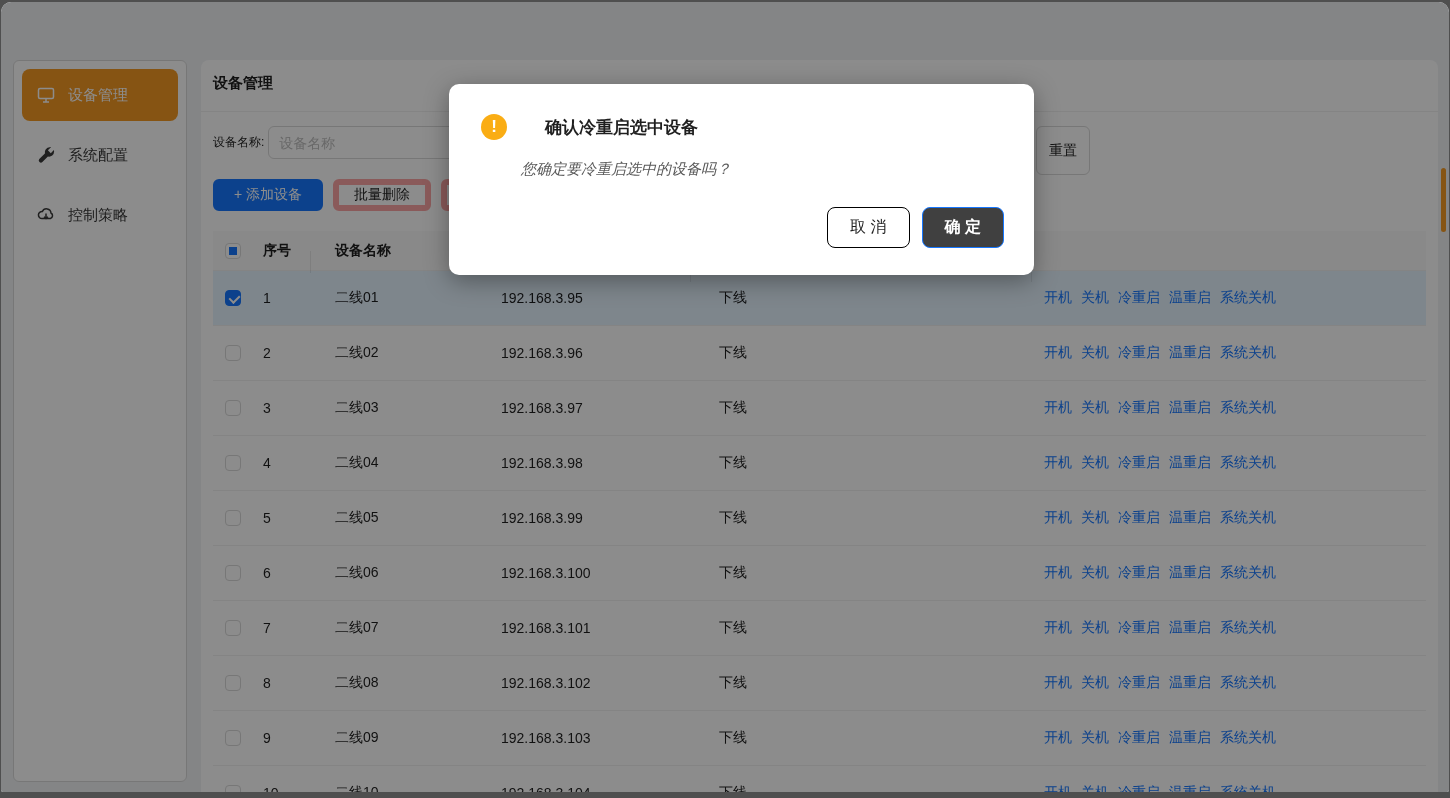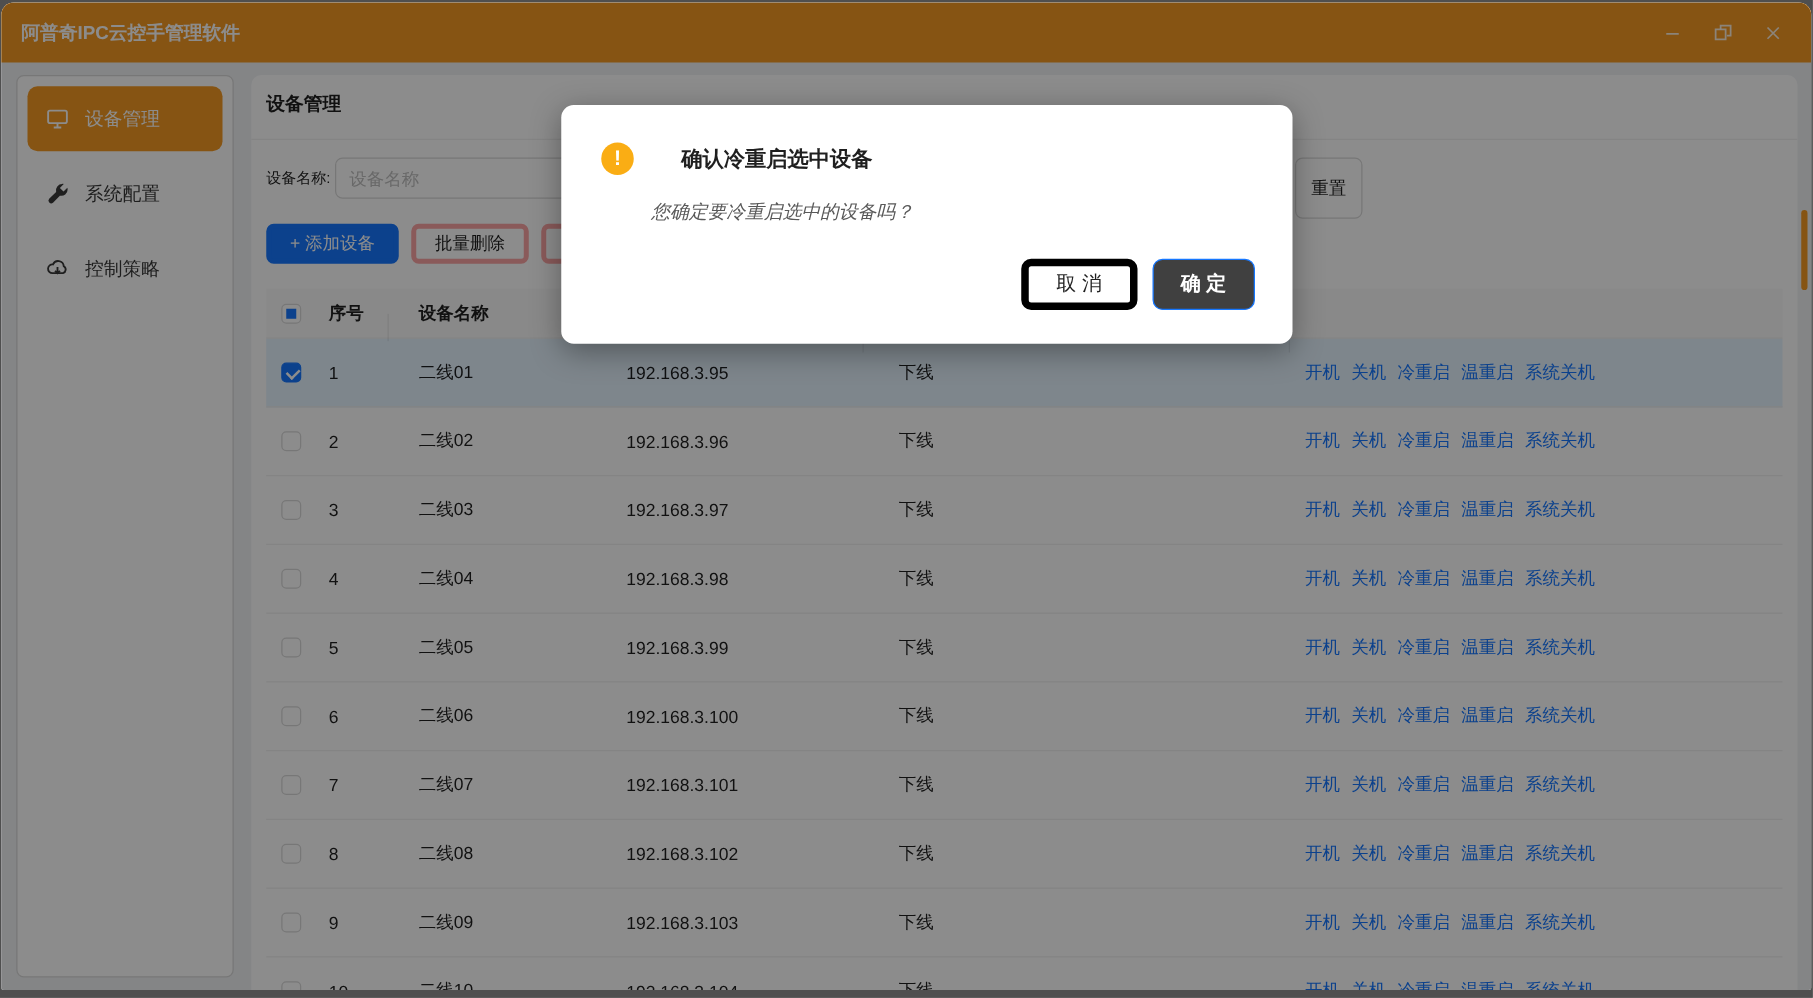--- a/index.html
+++ b/index.html
@@ -36,21 +36,21 @@
   .search-row .lbl { font-size:12px; color:rgba(0,0,0,0.88); margin-right:4px; }
   .search-input { width:260px; height:33px; border:1px solid #d9d9d9; border-radius:6px;
     padding:0 10px; font-size:14px; color:rgba(0,0,0,0.88); background:#fff; }
   .search-input::placeholder { color:#bfbfbf; }
   .reset-btn { position:absolute; left:823px; top:0; height:49px; min-width:48px; padding:0 12px;
     background:#fff; border:1px solid #d9d9d9; border-radius:6px; font-size:14px;
     color:rgba(0,0,0,0.88); cursor:pointer; }
 
   .toolbar { margin:20px 12px 0; display:flex; gap:10px; }
   .btn { height:32px; padding:0 15px; border-radius:6px; font-size:14px; cursor:pointer;
-    border:4px solid #fca5a5; background:#fff; color:rgba(0,0,0,0.88); }
+    border:6px solid #fca5a5; background:#fff; color:rgba(0,0,0,0.88); }
   .btn.primary { background:#1677ff; border-color:#1677ff; color:#fff; }
   .btn.stub { min-width:108px; }
 
   
   .table { margin:20px 12px 0; }
   .thead { display:flex; align-items:center; height:40px; background:#fafafa;
     border-bottom:1px solid #f0f0f0; font-size:14px; font-weight:bold; color:rgba(0,0,0,0.88); }
   .trow { display:flex; align-items:center; height:55px; border-bottom:1px solid #f0f0f0;
     font-size:14px; color:rgba(0,0,0,0.88); }
   .trow.selected { background:#e6f4ff; }
@@ -81,49 +81,28 @@
   .dialog { position:absolute; left:448px; top:82px; width:585px; height:191px;
     background:#ffffff; border-radius:10px; box-shadow:0 6px 24px rgba(0,0,0,0.35); z-index:20; }
   .dlg-icon { position:absolute; left:32px; top:30px; width:26px; height:26px; border-radius:50%;
     background:#faad14; color:#fff; font-weight:bold; font-size:17px;
     display:flex; align-items:center; justify-content:center; }
   .dlg-title { position:absolute; left:72px; top:32px; font-size:17px; font-weight:bold;
     color:rgba(0,0,0,0.88);margin-left:24px; }
   .dlg-msg { position:absolute; left:72px; top:76px; font-size:15px; color:#595959;font-style:italic; }
   .dlg-btns { position:absolute; right:30px; top:123px; display:flex; gap:12px; }
   .dlg-btn { height:41px; padding:0 22px; border-radius:8px; font-size:16px; cursor:pointer; }
-  .dlg-btn.cancel { background:#fff; border:6px solid #000000; color:rgba(0,0,0,0.88); }
+  .dlg-btn.cancel { background:#fff; border:1px solid #000000; color:rgba(0,0,0,0.88); }
   .dlg-btn.ok { background:#404040; border:1px solid #1677ff; color:#fff; font-weight:bold; }
 </style>
 </head>
 <body>
 
 <div class="window">
 
-  <div class="titlebar">
-    <span class="title">阿普奇IPC云控手管理软件</span>
-    <div class="win-controls">
-      <span class="win-btn">
-        <svg width="14" height="14">
-            <path d="M2 8h10"></path>
-          </svg>
-      </span>
-      <span class="win-btn">
-        <svg width="15" height="15">
-          <path d="M5.5 4.5v-3h8v8h-3"></path>
-            <rect x="1.5" y="4.5" width="8" height="8"></rect>
-        </svg>
-      </span>
-      <span class="win-btn">
-        <svg width="13" height="13">
-            <path d="M2 2l9 9M11 2l-9 9"></path>
-          </svg>
-      </span>
-    </div>
-  </div>
 
   <div class="sidebar">
     <div class="side-item active">
       <svg width="20" height="20" viewBox="0 0 20 20">
         <rect x="2.5" y="3.5" width="15" height="10" rx="1.5"></rect>
           <path d="M7 17h6M10 13.5V17"></path>
       </svg>
       <span>设备管理</span>
     </div>
     <div class="side-item">

